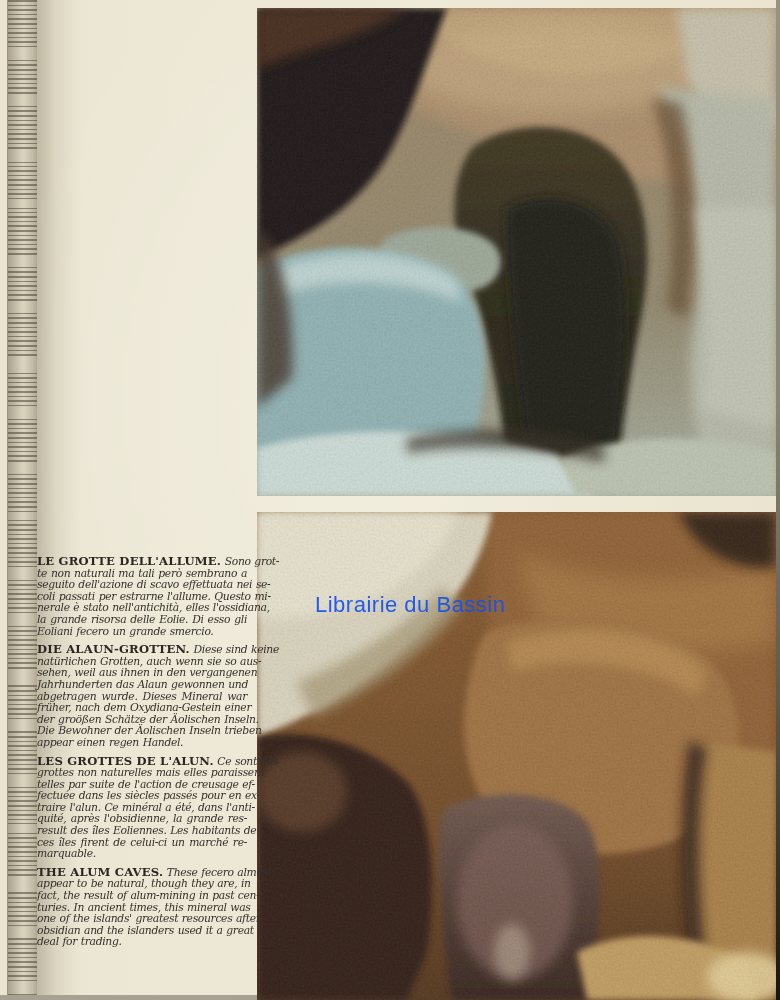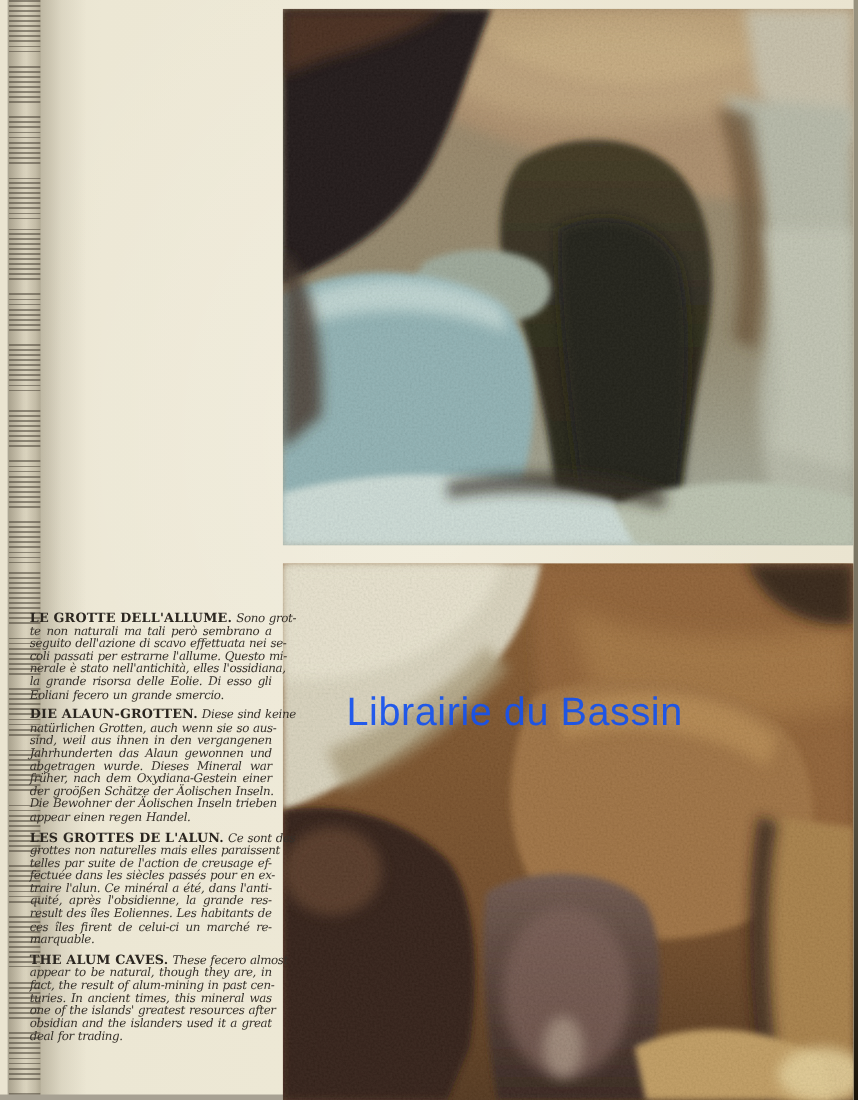--- a/index.html
+++ b/index.html
@@ -27,29 +27,29 @@
   
   .right-edge{position:absolute;left:776px;top:0;width:4px;height:100%;
     background:linear-gradient(to bottom,#98927f 0,#8a8472 40%,#5e5847 70%,#191309 100%);}
   .bottom-edge{position:absolute;left:0;top:995px;width:258px;height:5px;background:#a7a193;}
   
   .photo{position:absolute;left:257px;width:519px;height:488px;overflow:hidden;}
   .photo svg{display:block;width:100%;height:100%;}
   .photo-top{top:8px;}
   .photo-bottom{top:512px;}
   
-  .watermark{position:absolute;left:315px;top:626px;z-index:5;
+  .watermark{position:absolute;left:315px;top:592px;z-index:5;
     font-family:"Liberation Sans","DejaVu Sans",sans-serif;
-    font-size:36px;font-weight:400;color:#1552ef;opacity:0.93;letter-spacing:0.5px;white-space:nowrap;}
+    font-size:22px;font-weight:400;color:#1552ef;opacity:0.93;letter-spacing:0.5px;white-space:nowrap;}
   
   .text-column{position:absolute;left:27px;top:556px;width:220px;color:#35302a;}
   .text-section{margin:0 0 7px 0;}
   .tline{white-space:nowrap;height:11.6px;line-height:11.6px;
     text-align:justify;text-align-last:justify;
-    font-style:italic;font-size:10.8px;letter-spacing:-0.35px;word-spacing:0.6px;}
+    font-style:italic;font-size:10.8px;letter-spacing:-0.35px;word-spacing:0.6px;margin-left:10px;}
   .tline.last{text-align-last:left;}
   .sec-heading{font-style:normal;font-weight:bold;font-size:11.6px;
     letter-spacing:0.2px;color:#2b2620;word-spacing:0;}
 </style>
 </head>
 <body>
 
 <div class="page">
 
   <div class="page-under"></div>
@@ -196,21 +196,21 @@
         <div class="tline">nerale è stato nell'antichità, elles l'ossidiana,</div>
         <div class="tline">la grande risorsa delle Eolie. Di esso gli</div>
         <div class="tline last">Eoliani fecero un grande smercio.</div>
       </section>
 
     <section class="text-section">
       <div class="tline first">
         <span class="sec-heading">DIE ALAUN-GROTTEN.</span><span class="first-rest"> Diese sind keine</span>
       </div>
     <div class="tline">natürlichen Grotten, auch wenn sie so aus-</div>
-        <div class="tline">sind, weil aus ihnen in den vergangenen</div>
+        <div class="tline">sehen, weil aus ihnen in den vergangenen</div>
         <div class="tline">Jahrhunderten das Alaun gewonnen und</div>
         <div class="tline">abgetragen wurde. Dieses Mineral war</div>
         <div class="tline">früher, nach dem Oxydiana-Gestein einer</div>
         <div class="tline">der groößen Schätze der Äolischen Inseln.</div>
         <div class="tline">Die Bewohner der Äolischen Inseln trieben</div>
         <div class="tline last">appear einen regen Handel.</div>
       </section>
 
     <section class="text-section">
       <div class="tline first">

